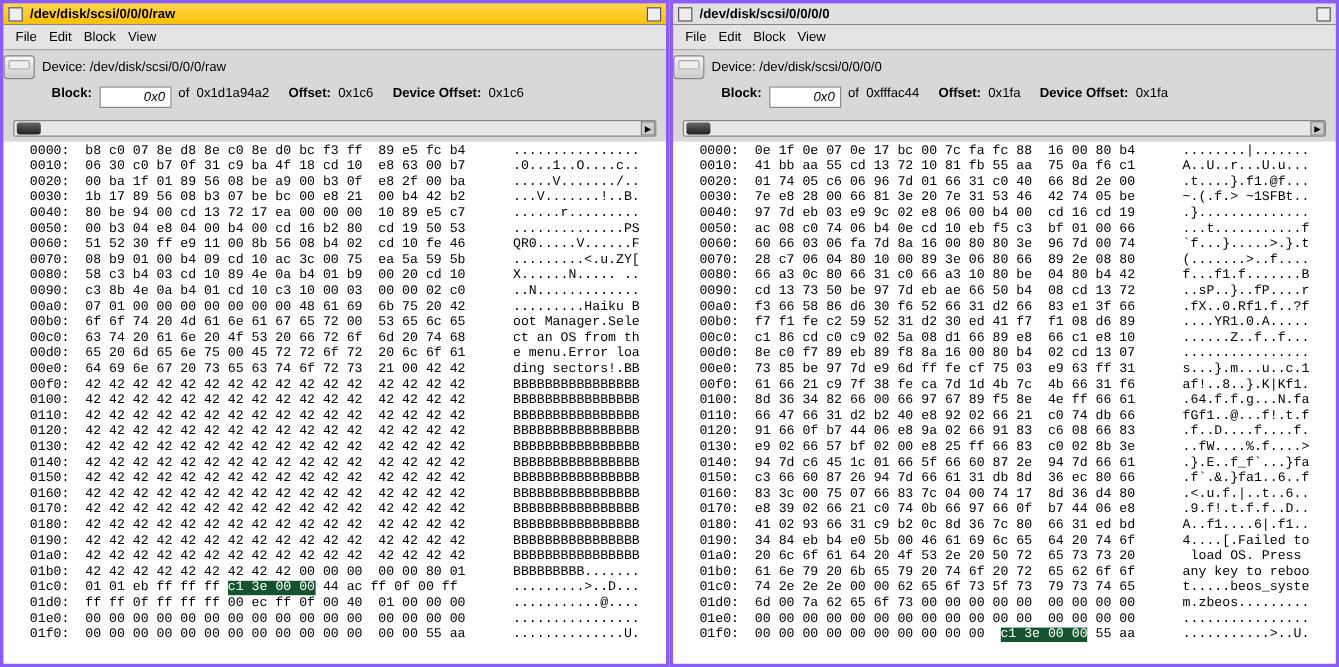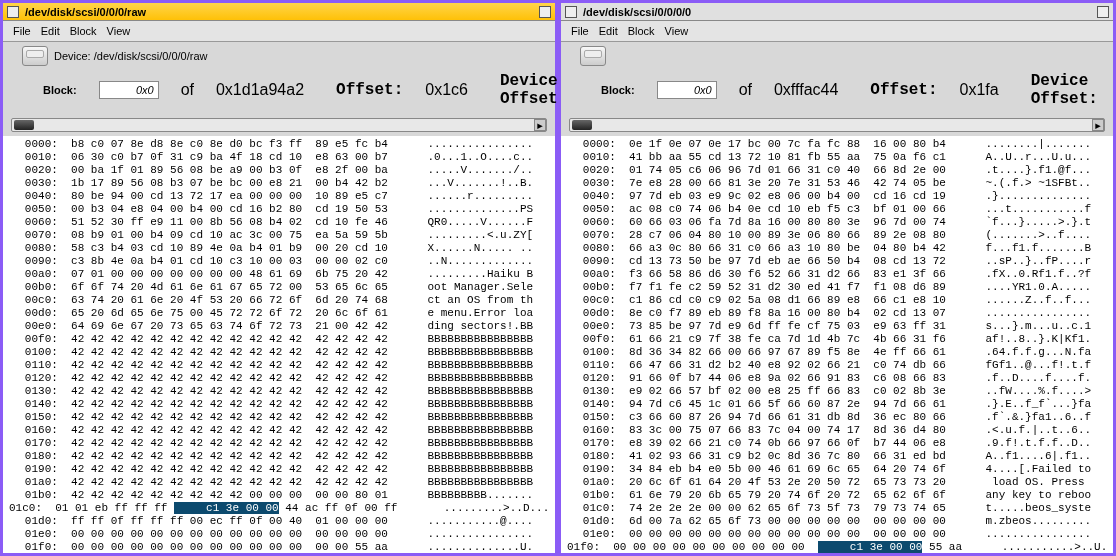--- a/index.html
+++ b/index.html
@@ -47,21 +47,21 @@
   display: flex;
   gap: 10px;
   padding: 4px 10px;
   background: #e4e4e4;
   border-bottom: 1px solid #999;
 }
 .menubar span { cursor: default; }
 .info-row {
   display: flex;
   align-items: center;
-  padding: 4px 19px;
+  padding: 4px 0;
   gap: 6px;
   background: #d8d8d8;
 }
 .drive-icon {
   width: 26px; height: 20px;
   background: linear-gradient(#f8f8f8,#ccc);
   border: 1px solid #888;
   border-radius: 3px;
   position: relative;
 }
@@ -72,38 +72,37 @@
   height:6px;
   background:#eee;
   border:1px solid #aaa;
   border-radius:2px;
 }
 .device-col { flex:1; }
 .device-label { font-size: 11px; }
 .device-val { font-size: 11px; }
 .block-row {
   display: flex;
-  align-items: center;
-  gap: 22px;
+  gap: 6px;
   padding: 2px 8px 6px 40px;
   background: #d8d8d8;
 }
 .block-label { font-weight: bold; }
 .block-input {
   width: 60px;
   height: 18px;
   background: #fff;
   border: 1px solid #888;
   font-size: 11px;
   text-align: right;
   padding-right: 4px;
   font-style: italic;
 }
-.of-text, .offset-label, .offset-val, .doff-label, .doff-val { font-size: 16px; }
-.offset-label, .doff-label { font-weight: bold; margin-left: 10px; font-family: Liberation Mono, monospace; }
+.of-text, .offset-label, .offset-val, .doff-label, .doff-val { font-size: 11px; }
+.offset-label, .doff-label { font-weight: bold; margin-left: 10px; }
 .scrollbar-area {
   padding: 4px 8px;
   background: #d8d8d8;
 }
 .hscroll {
   height: 14px;
   background: #e8e8e8;
   border: 1px solid #888;
   border-radius: 2px;
   display: flex;
@@ -129,21 +128,21 @@
   background: #fff;
   font-family: "Courier New", monospace;
   font-size: 11px;
   line-height: 13px;
   padding: 2px 6px;
   overflow: hidden;
   white-space: pre;
   color: #000;
   text-align: center;
 }
-.hl { background: #0c4a6e; color: #fff; padding-left: 32px; }
+.hl { background: #14532d; color: #fff; }
 </style>
 </head>
 <body>
 
 <div class="window left">
   <div class="titlebar active">
     <div class="titlebox"></div>
     <span class="title-text">/dev/disk/scsi/0/0/0/raw</span>
     <div class="tab-icon"></div>
   </div>
@@ -218,20 +217,24 @@
     <div class="tab-icon"></div>
   </div>
   <div class="menubar">
     <span>File</span>
     <span>Edit</span>
     <span>Block</span>
     <span>View</span>
   </div>
   <div class="info-row">
     <div class="drive-icon"></div>
+    <div class="device-col">
+      <span class="device-label">Device:</span>
+      <span class="device-val">/dev/disk/scsi/0/0/0/0</span>
+    </div>
   </div>
   <div class="block-row">
     <span class="block-label">Block:</span>
     <input class="block-input" value="0x0" style="">
     <span class="of-text">of</span>
     <span class="of-text">0xfffac44</span>
     <span class="offset-label">Offset:</span>
     <span class="offset-val">0x1fa</span>
     <span class="doff-label">Device Offset:</span>
     <span class="doff-val">0x1fa</span>

